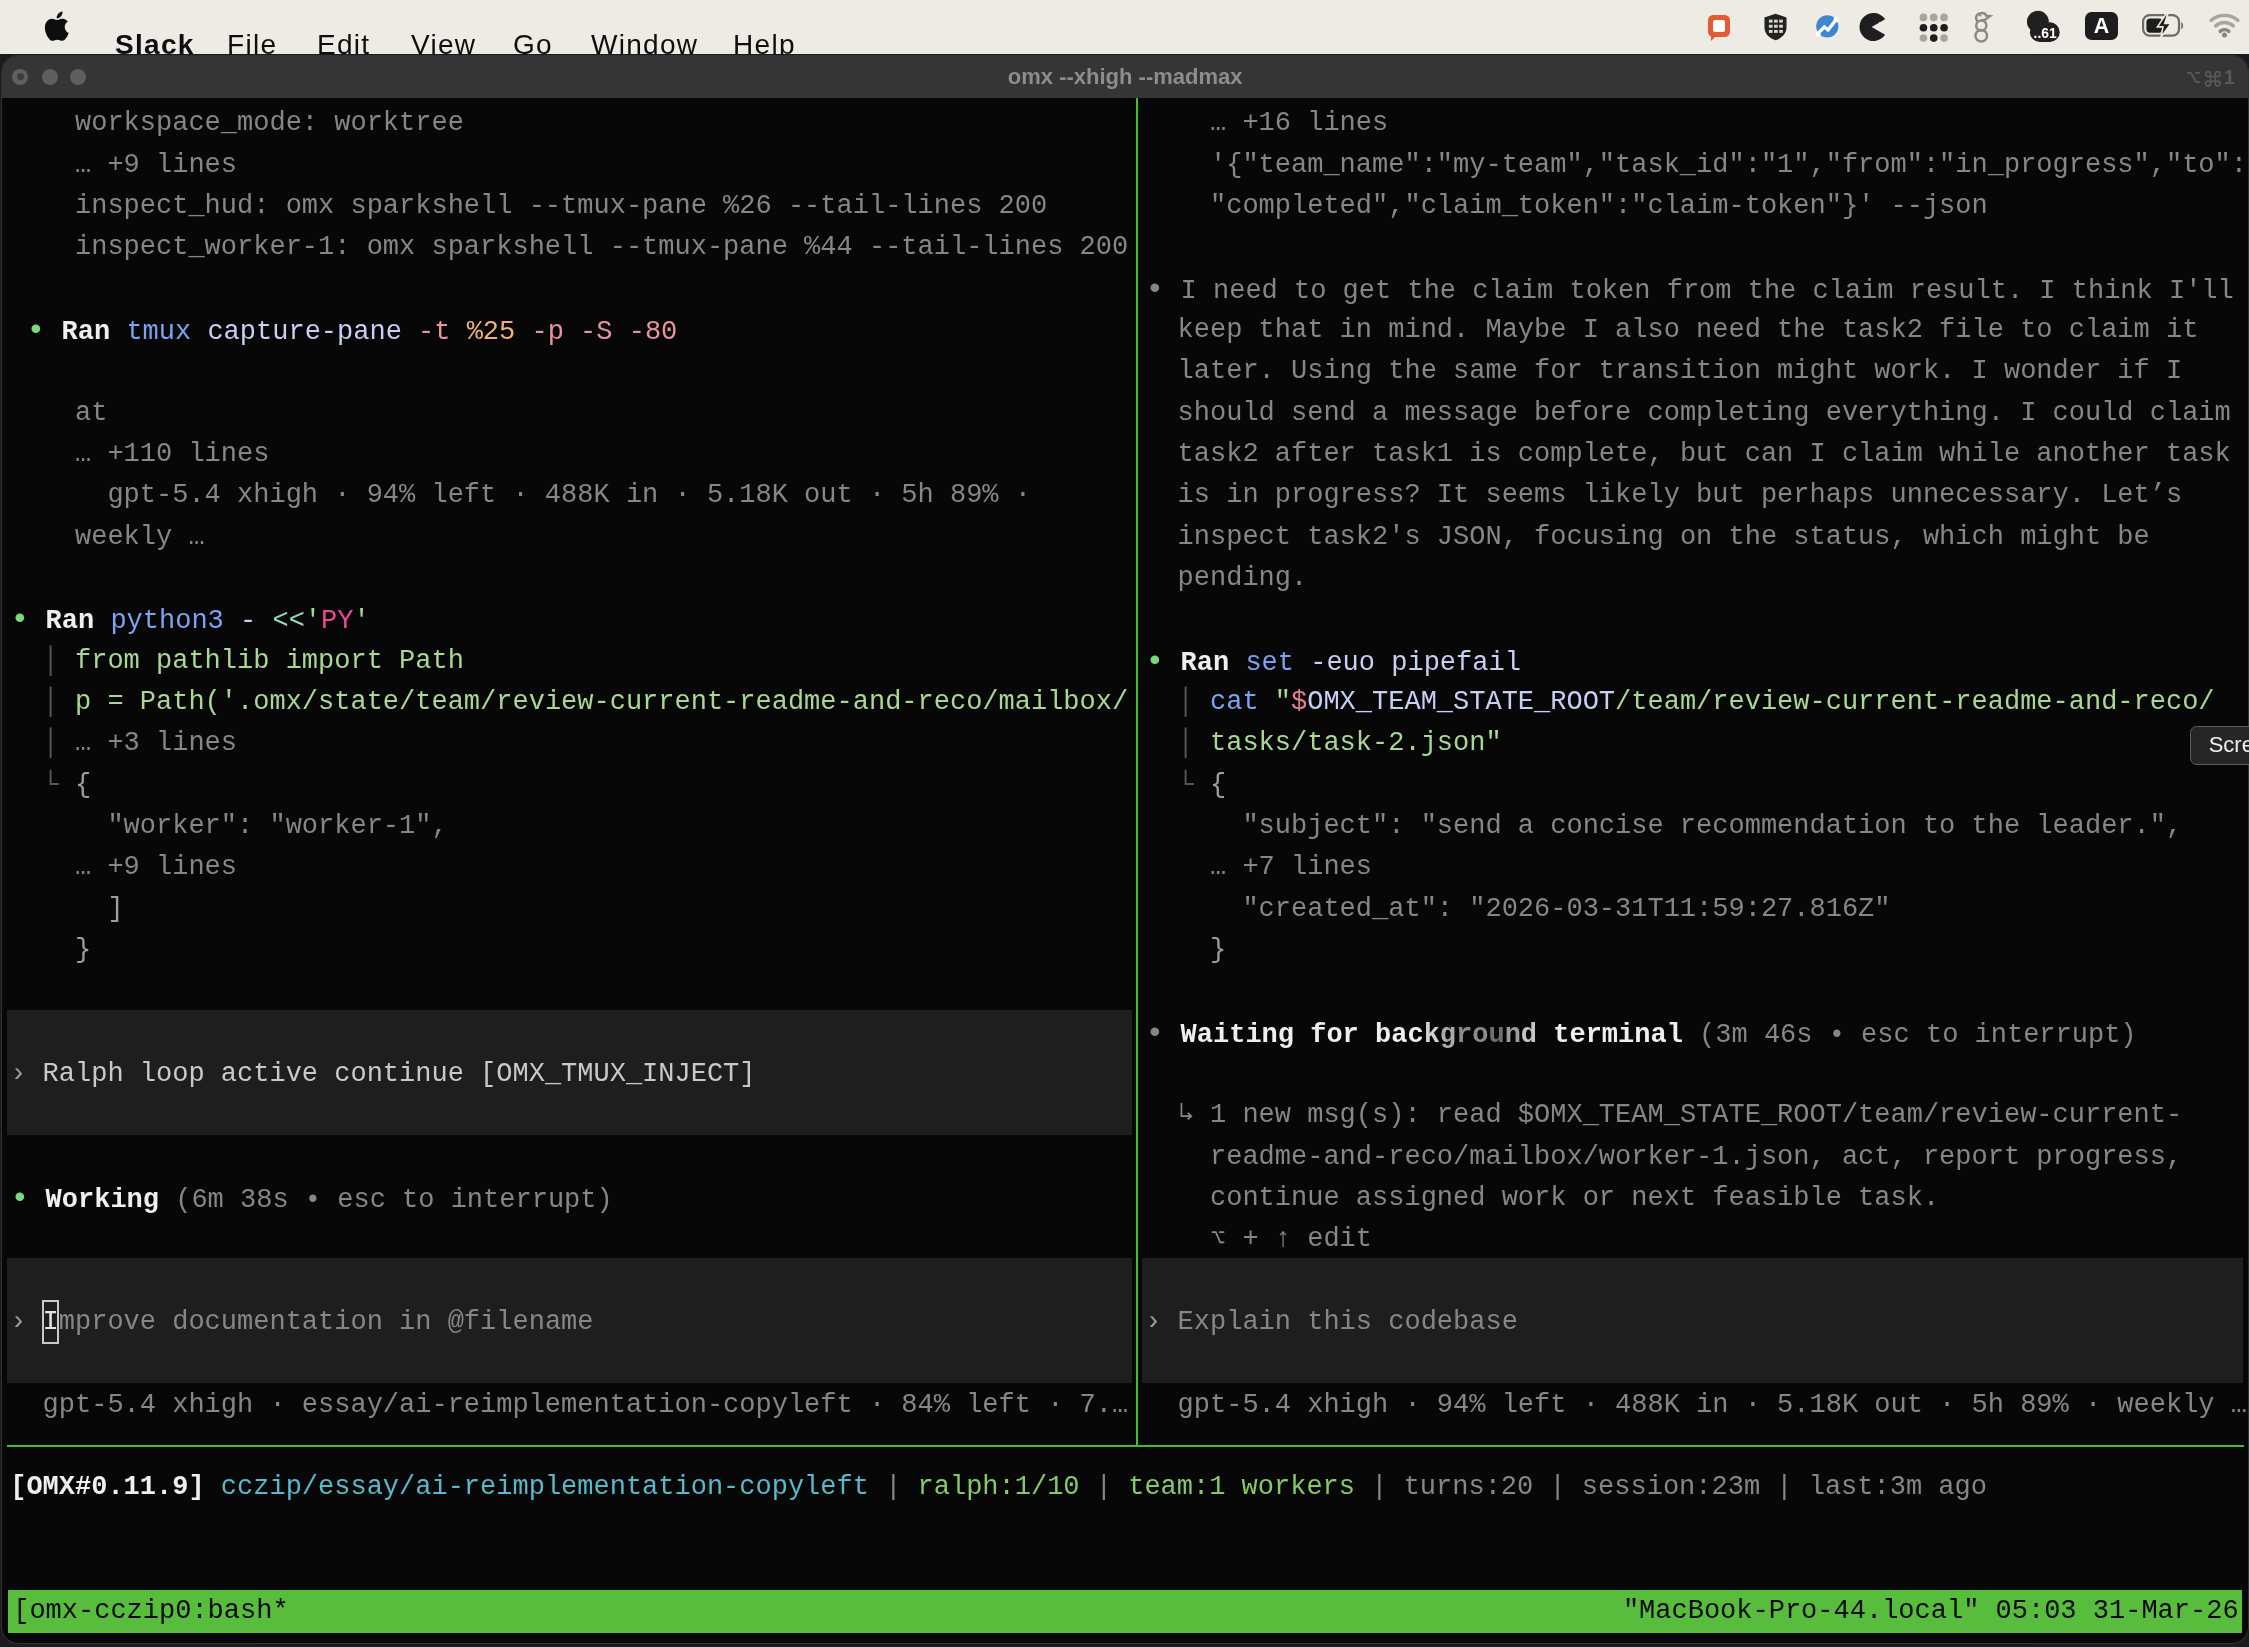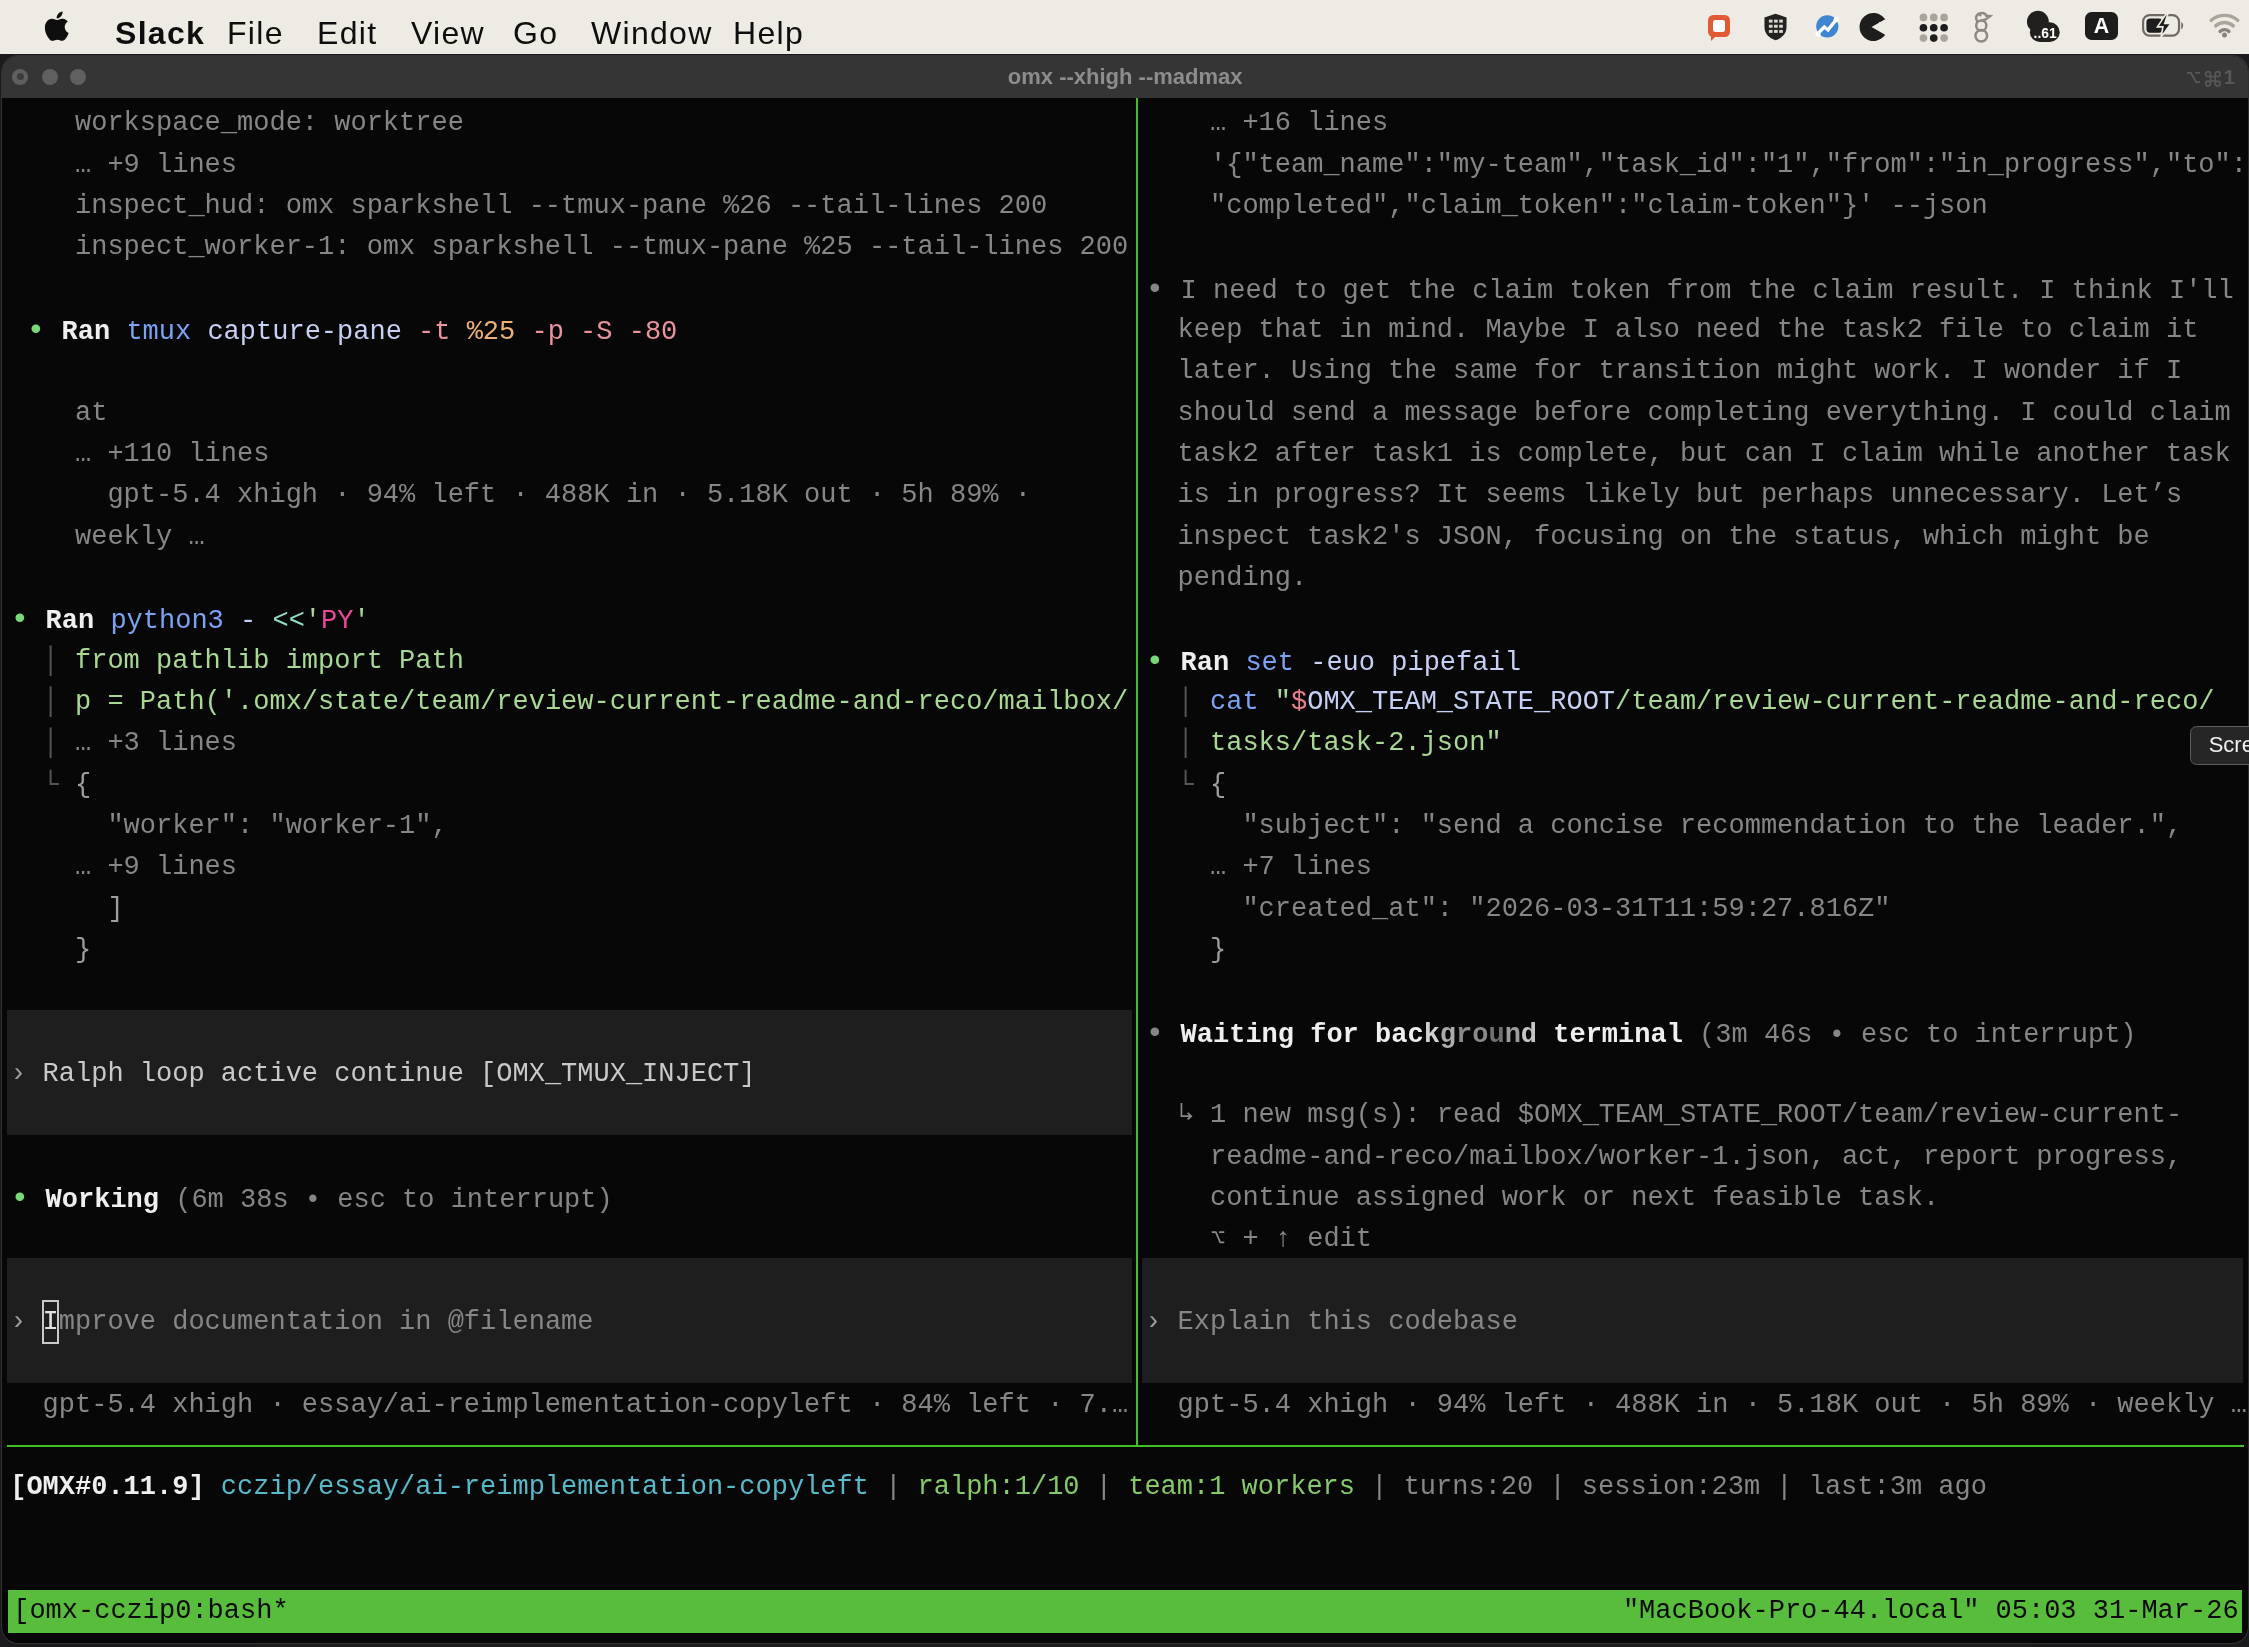--- a/index.html
+++ b/index.html
@@ -1,17 +1,17 @@
 <!DOCTYPE html>
 <html style="font-size:11.8px"><head><meta charset="utf-8"><style>
   html,body{margin:0;padding:0;width:2250px;height:1648px;background:#1b1b1d;overflow:hidden}
   .abs{position:absolute}
   #menubar{position:absolute;left:0;top:0;width:2250px;height:54px;background:#edebe3;
     font-family:"Liberation Sans",sans-serif;color:#0e0e0e}
-  .mi{position:absolute;top:15px;font-size:32px;letter-spacing:1.3px}
+  .mi{position:absolute;top:29px;font-size:28px;letter-spacing:1.3px}
   #window{position:absolute;left:2.2px;top:56px;width:2246px;height:1587px;background:#070707;
     border-radius:16px;overflow:hidden;box-shadow:0 0 0 0.7px rgba(120,120,120,.35)}
   #titlebar{position:absolute;left:0;top:0;width:100%;height:42px;background:#353535;
     font-family:"Liberation Sans",sans-serif}
   .tl{position:absolute;top:12.5px;width:16px;height:16px;border-radius:50%;background:#5f5f5f}
   #wtitle{position:absolute;top:8px;width:100%;text-align:center;font-size:22px;font-weight:700;color:#8d8d8d}
   #wshort{position:absolute;top:10.3px;right:13.3px;color:#585858;font-size:20px;font-weight:700}
   #content{position:absolute;left:0;top:42px;right:0;bottom:0;
     font-family:"Liberation Mono",monospace;font-size:27px;line-height:41px}
   .r{position:absolute;white-space:pre;height:41px}
@@ -138,21 +138,21 @@
     <div class="box" style="left:1140px;top:1160px;width:1101px;height:125px"></div>
     <div class="abs" style="left:1134px;top:0;width:2.2px;height:1348px;background:#43bd28"></div>
     <div class="abs" style="left:4.4px;top:1347px;width:2237px;height:2.2px;background:#43bd28"></div>
     <div class="abs" style="left:5.9px;top:1492px;width:2234px;height:43px;background:#58bd3c"></div>
     <div class="r" style="left:11px;top:1493px;color:#0a0a0a">[omx-cczip0:bash*</div>
     <div class="r" style="right:9.6px;top:1493px;color:#0a0a0a">"MacBook-Pro-44.local" 05:03 31-Mar-26</div>
     <div class="abs" style="left:40px;top:1202px;width:17px;height:44px;border:2.2px solid #c9c9c9;box-sizing:border-box"></div>
 <div class="r" style="left:8px;top:5.2px"><span class="g">    workspace_mode: worktree</span></div>
 <div class="r" style="left:8px;top:47px"><span class="g">    … +9 lines</span></div>
 <div class="r" style="left:8px;top:88px"><span class="g">    inspect_hud: omx sparkshell --tmux-pane %26 --tail-lines 200</span></div>
-<div class="r" style="left:8px;top:129px"><span class="g">    inspect_worker-1: omx sparkshell --tmux-pane %25 --tail-lines 200</span></div>
+<div class="r" style="left:8px;top:129px"><span class="g">    inspect_worker-1: omx sparkshell --tmux-pane %44 --tail-lines 200</span></div>
 <div class="r" style="left:24px;top:212px"><span class="bu"><span class="gn">•</span></span> <span class="w">Ran</span> <span class="bl">tmux</span> <span class="lv">capture-pane</span> <span class="pk">-t</span> <span class="or">%25</span> <span class="pk">-p</span> <span class="pk">-S</span> <span class="pk">-80</span></div>
 <div class="r" style="left:8px;top:295px"><span class="g">    at</span></div>
 <div class="r" style="left:8px;top:336px"><span class="g">    … +110 lines</span></div>
 <div class="r" style="left:8px;top:377px"><span class="g">      gpt-5.4 xhigh · 94% left · 488K in · 5.18K out · 5h 89% ·</span></div>
 <div class="r" style="left:8px;top:419px"><span class="g">    weekly …</span></div>
 <div class="r" style="left:8px;top:501px"><span class="bu"><span class="gn">•</span></span> <span class="w">Ran</span> <span class="bl">python3</span> <span class="lv">-</span> <span class="tl2">&lt;&lt;</span><span class="grn">'</span><span class="li">PY</span><span class="grn">'</span></div>
 <div class="r" style="left:8px;top:543px">  <span class="pi">│</span> <span class="grn">from pathlib import Path</span></div>
 <div class="r" style="left:8px;top:584px">  <span class="pi">│</span> <span class="grn">p = Path('.omx/state/team/review-current-readme-and-reco/mailbox/</span></div>
 <div class="r" style="left:8px;top:625px">  <span class="pi">│</span> <span class="g">… +3 lines</span></div>
 <div class="r" style="left:8px;top:667px">  <span class="pi">└</span> <span class="g2">{</span></div>

